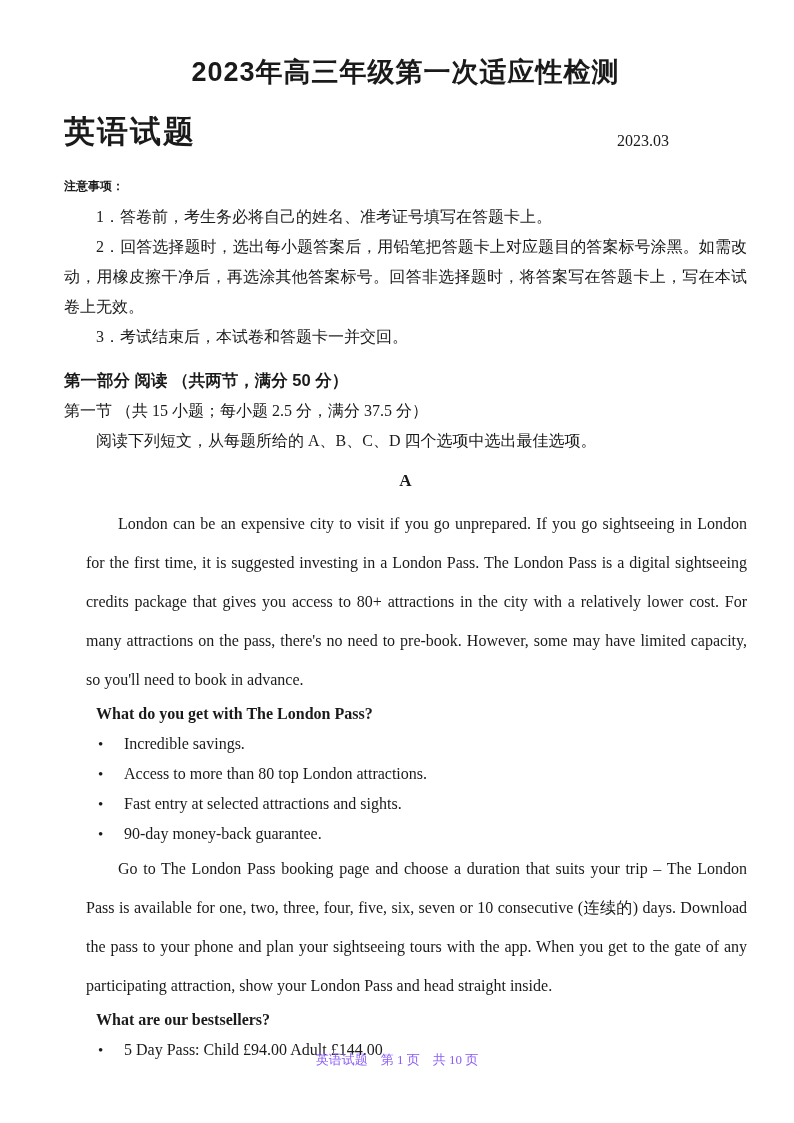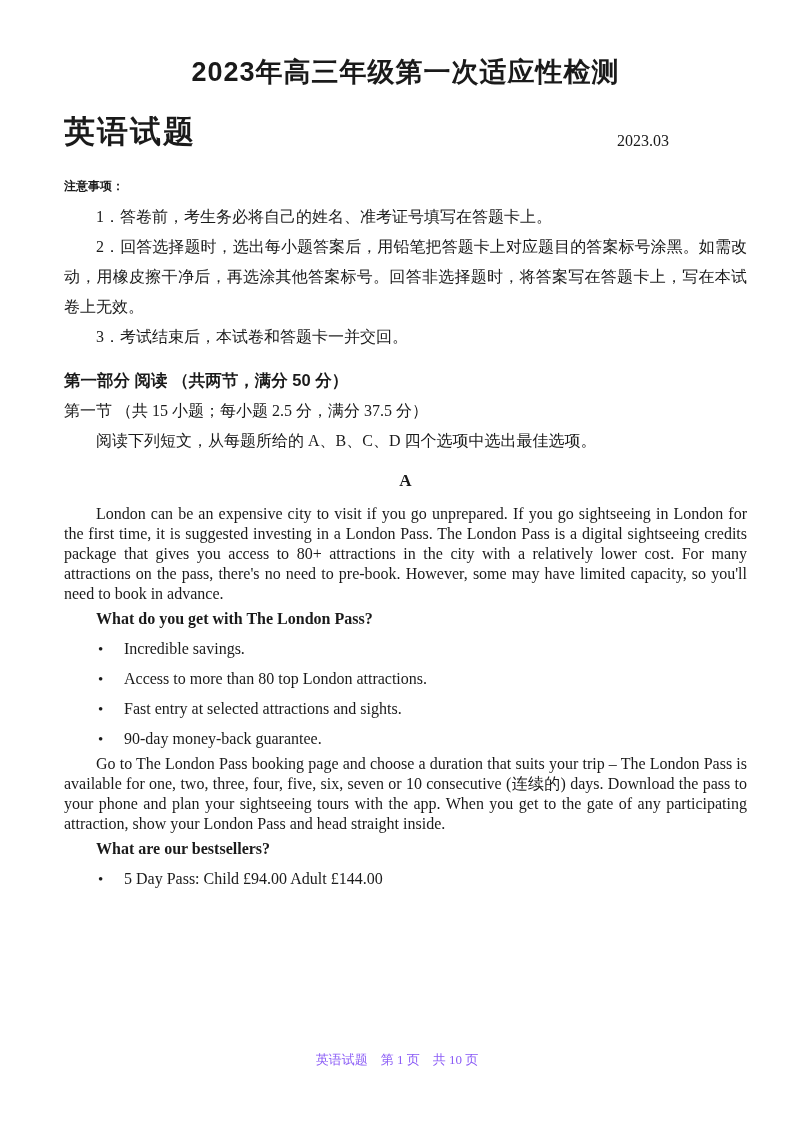--- a/index.html
+++ b/index.html
@@ -65,21 +65,21 @@
     font-family: Liberation Sans, sans-serif;
   }
   .passage-label {
     text-align: center;
     font-size: 17px;
     font-weight: bold;
     line-height: 30px;
     margin-top: 10px;
     margin-bottom: 8px;
   }
-  .para { line-height: 20px; }
+  .para { line-height: 39px; margin-left: 22px; }
   .bullets {
     list-style: none;
     margin-left: 32px;
   }
   .bullets li {
     position: relative;
     padding-left: 28px;
     line-height: 30px;
   }
   .bullets li::before {

